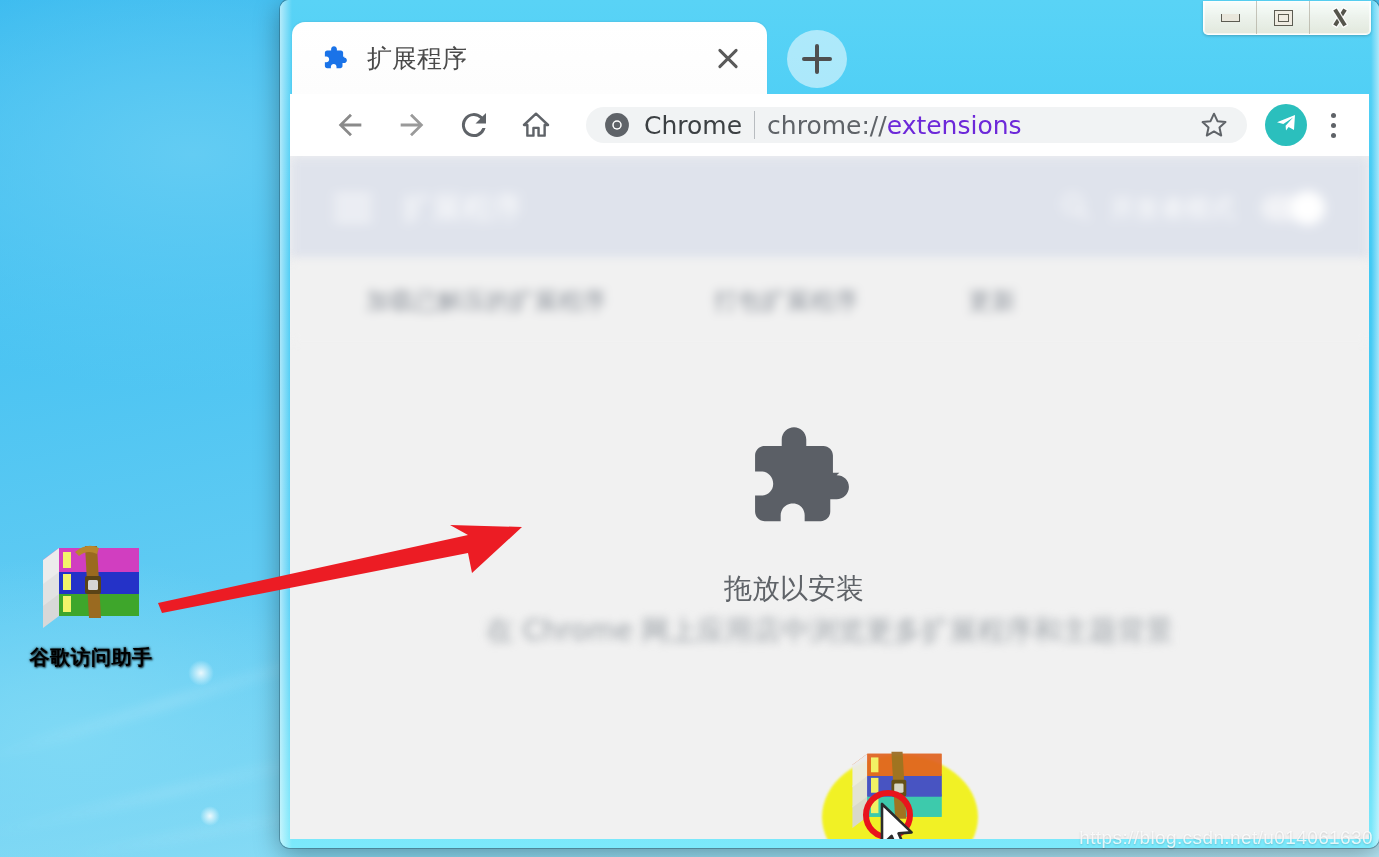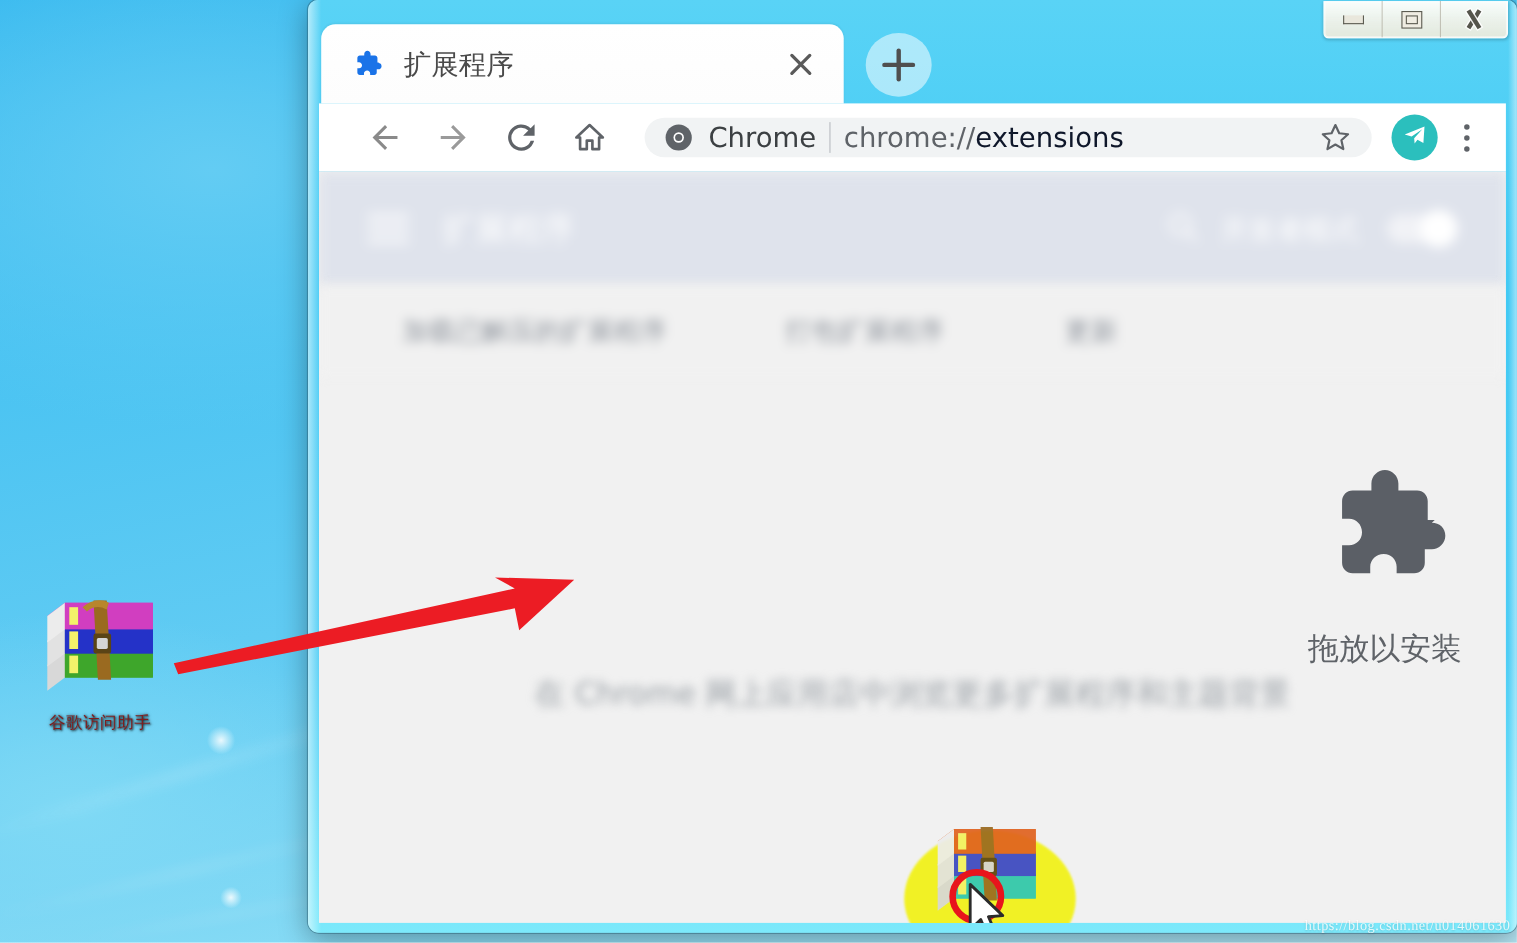--- a/index.html
+++ b/index.html
@@ -50,26 +50,27 @@
   .desktop-icon {
     position: absolute;
     left: 6px;
     top: 542px;
     width: 170px;
     text-align: center;
   }
   .rar-icon { position: relative; display: inline-block; }
   .desktop-icon .label {
     margin-top: 8px;
-    font-size: 15px;
+    font-size: 20px;
     line-height: 30px;
-    color: #7f1d1d;
+    color: #000000;
     text-shadow: 1px 1px 2px rgba(0,0,0,.75), 0 0 3px rgba(0,0,0,.6);
     font-family: "Liberation Sans", "DejaVu Sans", sans-serif;
     letter-spacing: .5px;
+    font-weight: bold;
   }
 
   
   .annotation-arrow {
     position: absolute;
     left: 150px;
     top: 495px;
     width: 380px;
     height: 125px;
     pointer-events: none;
@@ -253,21 +254,21 @@
     width: 1px; height: 28px;
     background: #b8bcc0;
   }
   .omni-url {
     font-size: 25px;
     color: #5f6368;
     font-family: "DejaVu Sans", "Liberation Sans", sans-serif;
     white-space: nowrap;
     flex: 1;
   }
-  .omni-url b { color: #0f172a; font-weight: 400; }
+  .omni-url b { color: #6d28d9; font-weight: 400; }
   .star-btn { width: 42px; height: 42px; display: flex; align-items: center; justify-content: center; margin-right: 6px; }
   .profile-btn {
     width: 42px; height: 42px; margin-left: 8px; margin-right: 6px;
     border-radius: 50%;
     background: #2bbfbd;
     display: flex; align-items: center; justify-content: center;
     flex: 0 0 auto;
   }
   .menu-btn {
     width: 40px; height: 52px; margin-right: 16px;
@@ -345,21 +346,21 @@
   
   .ext-body {
     position: relative;
     height: 100%;
   }
   .dropzone-cluster {
     position: absolute;
     left: 0; right: 0;
     top: 72px;
     display: flex;
-    justify-content: flex-end;
+    justify-content: flex-start;
     gap: 174px;
   }
   .drop-slot { width: 220px; text-align: center; }
   .drop-caption {
     margin-top: 24px;
     font-size: 28px;
     color: #5f6368;
     font-family: "DejaVu Sans", "Liberation Sans", sans-serif;
   }
   .store-line {
@@ -403,23 +404,23 @@
     border: 6px solid #e8141c;
     border-radius: 50%;
   }
   .drag-cursor { position: absolute; left: 72px; top: 62px; }
 
   
   .watermark {
     position: absolute;
     right: 6px;
     bottom: 8px;
-    font-size: 13px;
+    font-size: 19px;
     color: rgba(255,255,255,.82);
-    font-family: Liberation Serif, serif;
+    font-family: Liberation Sans, sans-serif;
     letter-spacing: .4px;
     text-shadow: 0 1px 2px rgba(0,0,0,.18);
     white-space: nowrap;
   }
 </style>
 </head>
 <body>
 
 <div id="root">
 

